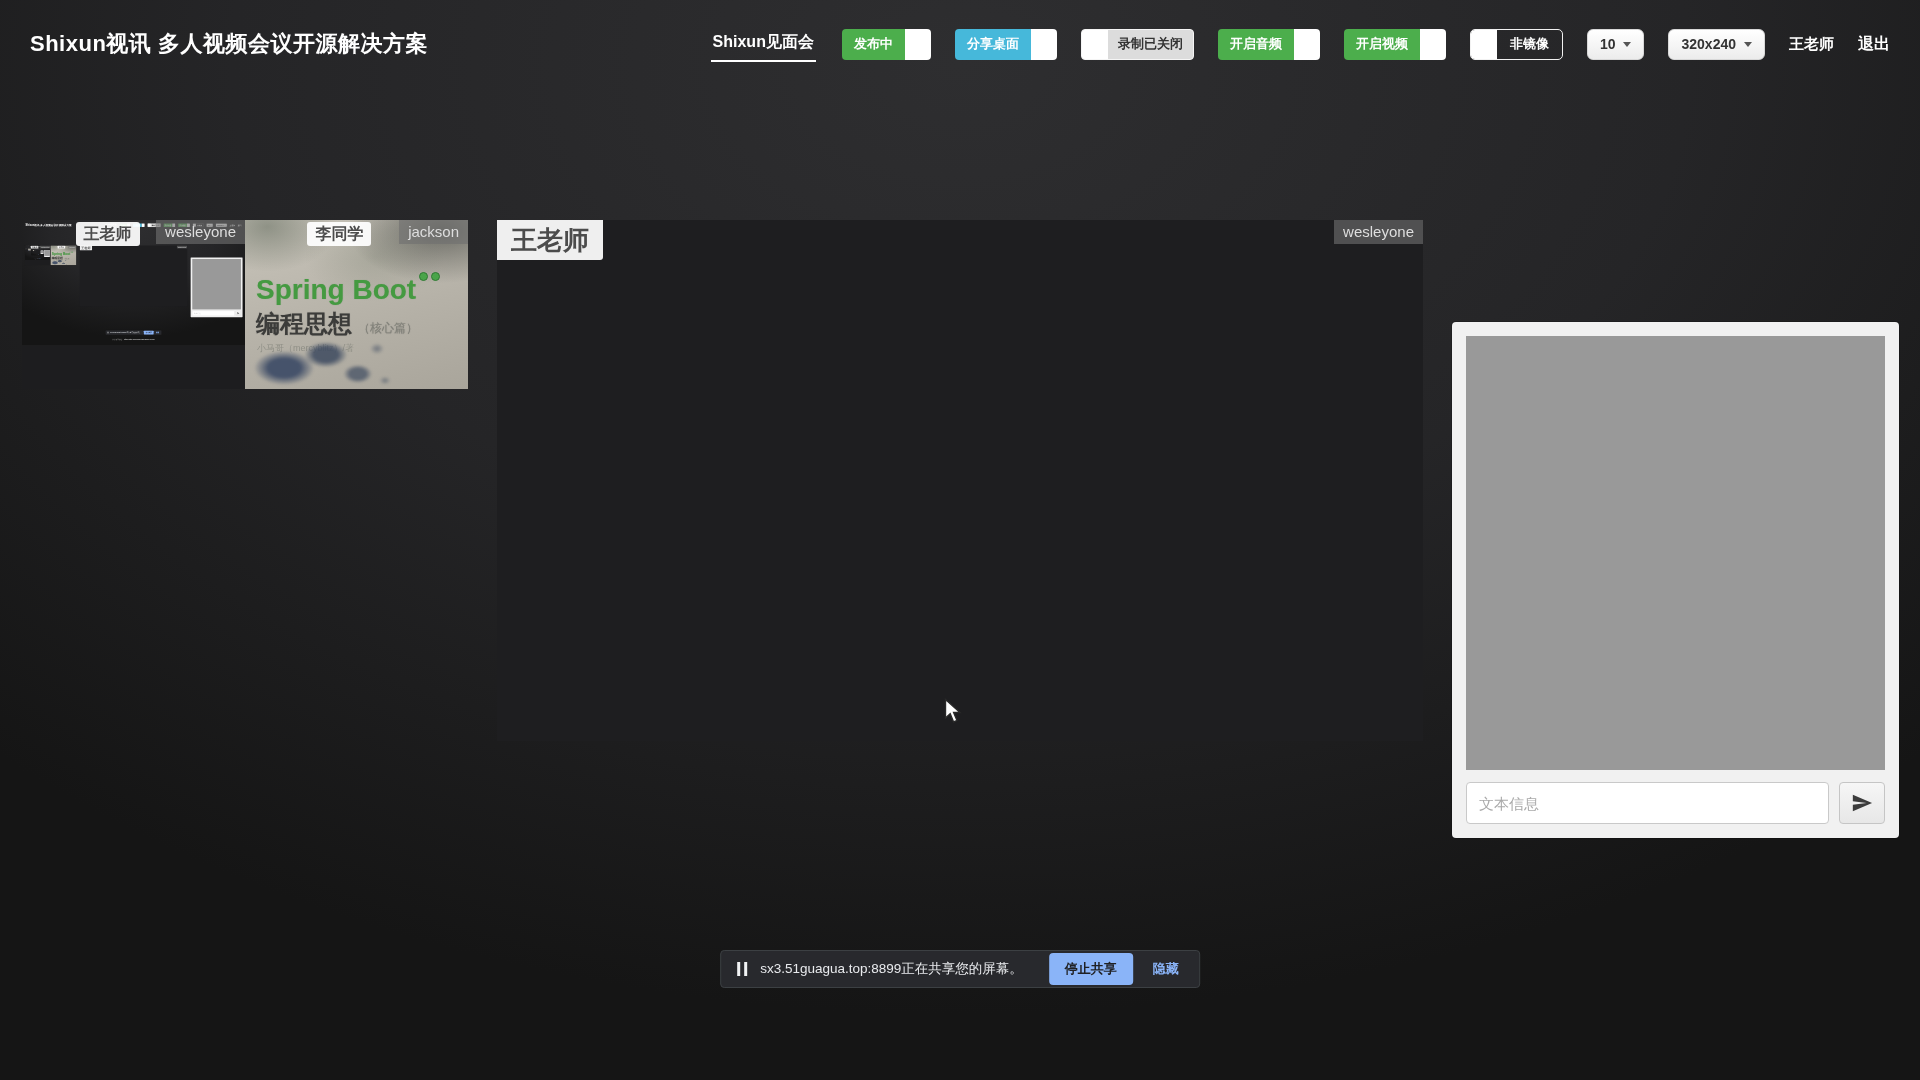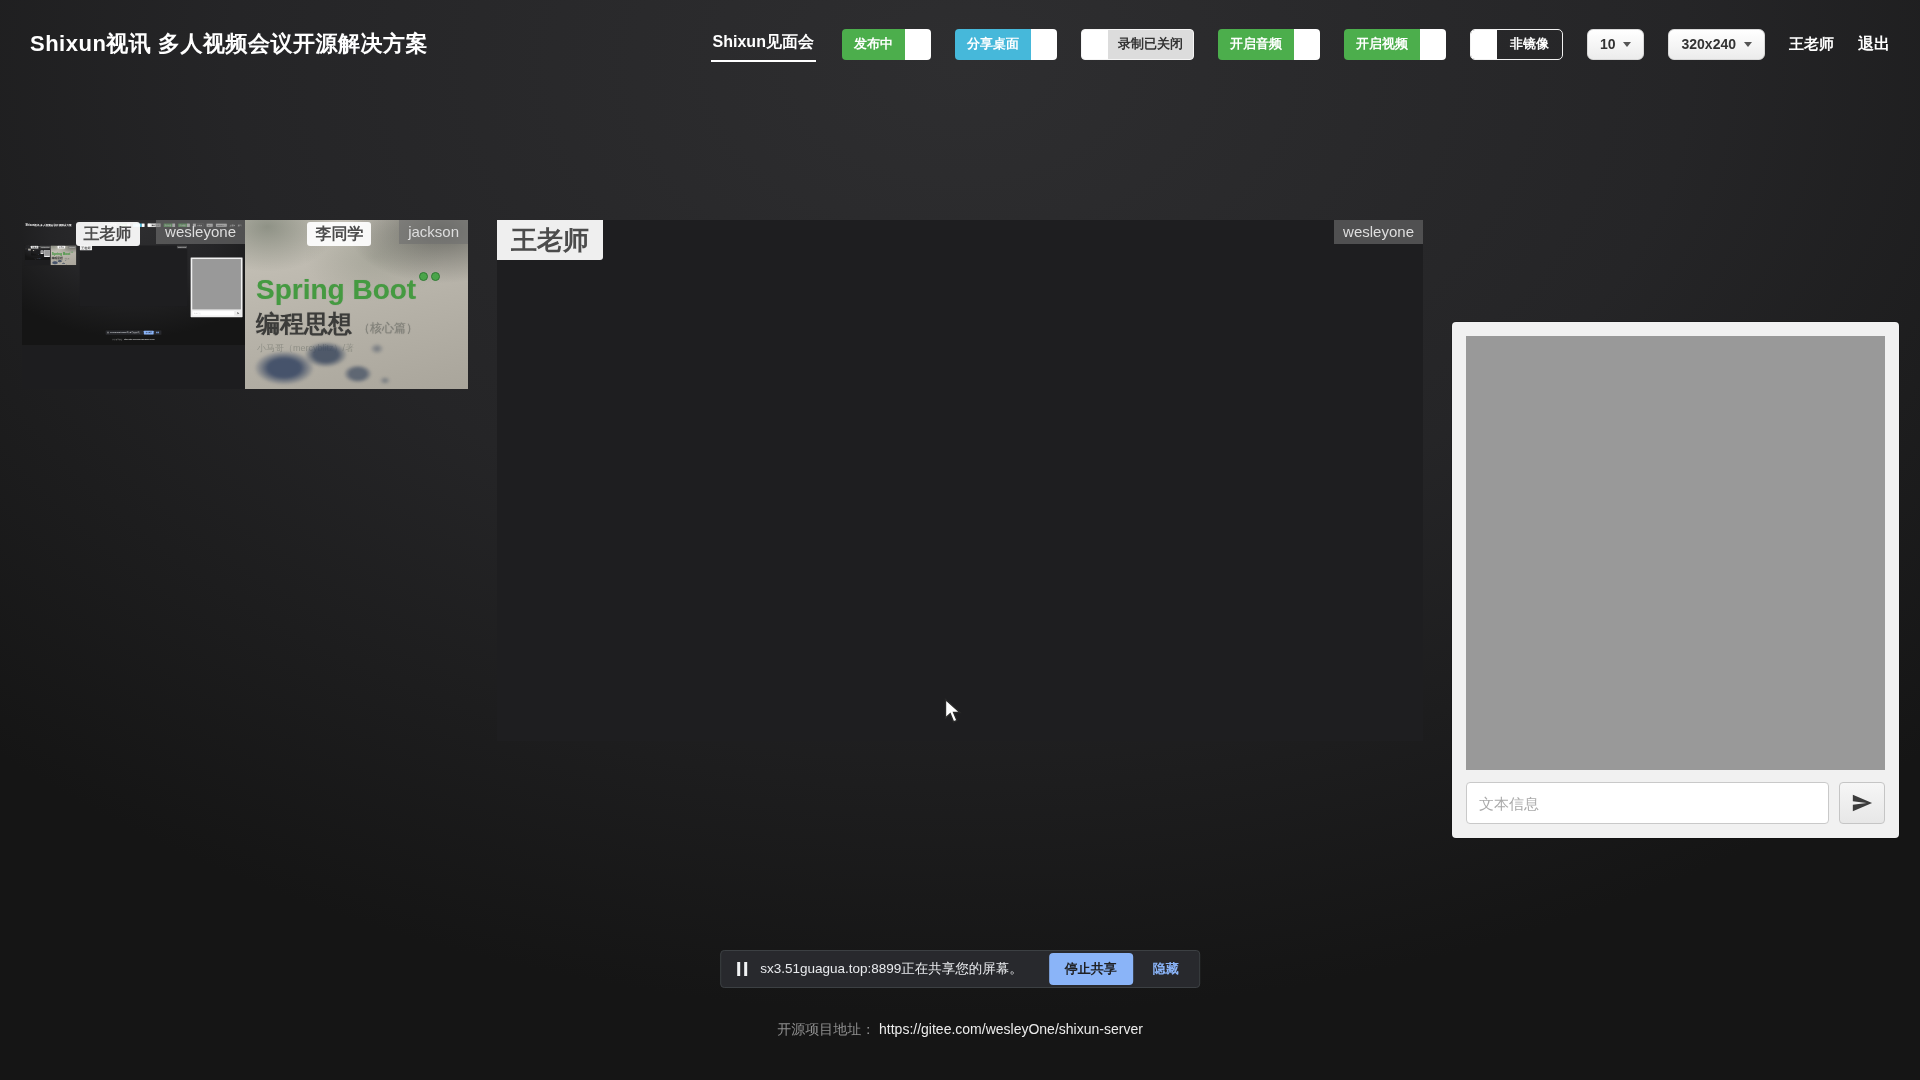--- a/index.html
+++ b/index.html
@@ -1237,22 +1237,18 @@
   <div class="share-bar">
     <span class="pause-icon">
         <i></i>
         <i></i>
       </span>
     <span class="share-msg">sx3.51guagua.top:8899正在共享您的屏幕。</span>
     <button class="stop-btn">停止共享</button>
     <span class="hide-link">隐藏</span>
   </div>
 
-  <div class="footer-line">
-    <span class="f-label">开源项目地址：</span>
-    <span class="f-url">https://gitee.com/wesleyOne/shixun-server</span>
-  </div>
 
 </div>
 
 <svg class="cursor" width="19" height="26" viewBox="0 0 19 26">
   <path d="M1.5 1.5 L1.5 20 L6.2 15.8 L9.6 24 L13 22.5 L9.6 14.5 L16 14.5 Z" fill="#ffffff" stroke="#2a2a2a" stroke-width="1.4"></path>
 </svg>
 
 </body></html>

